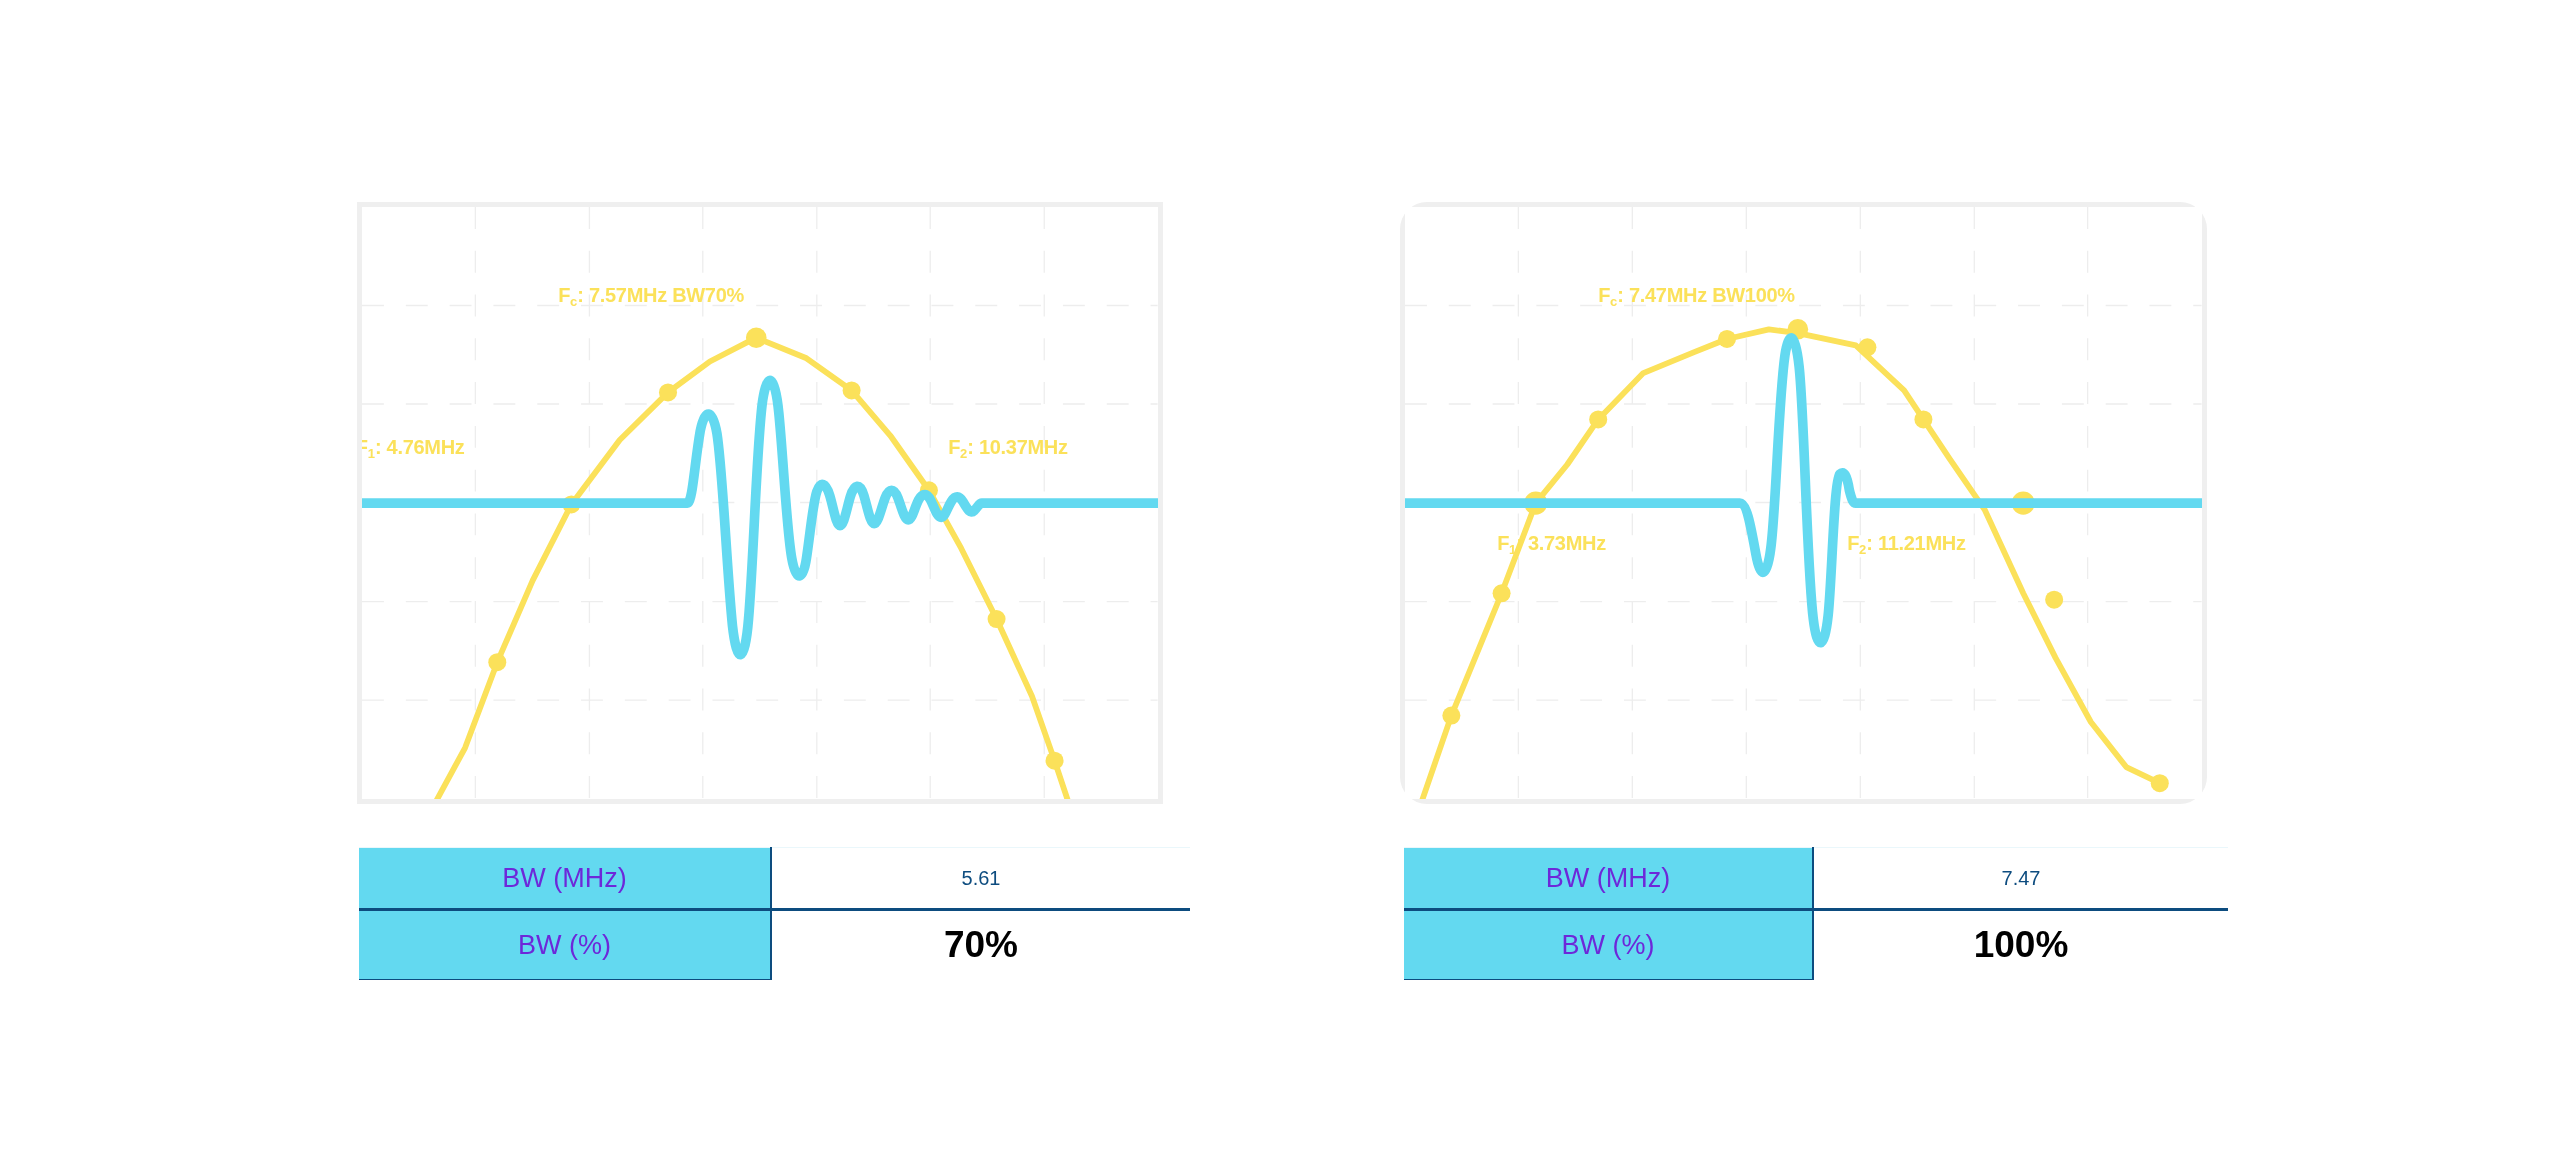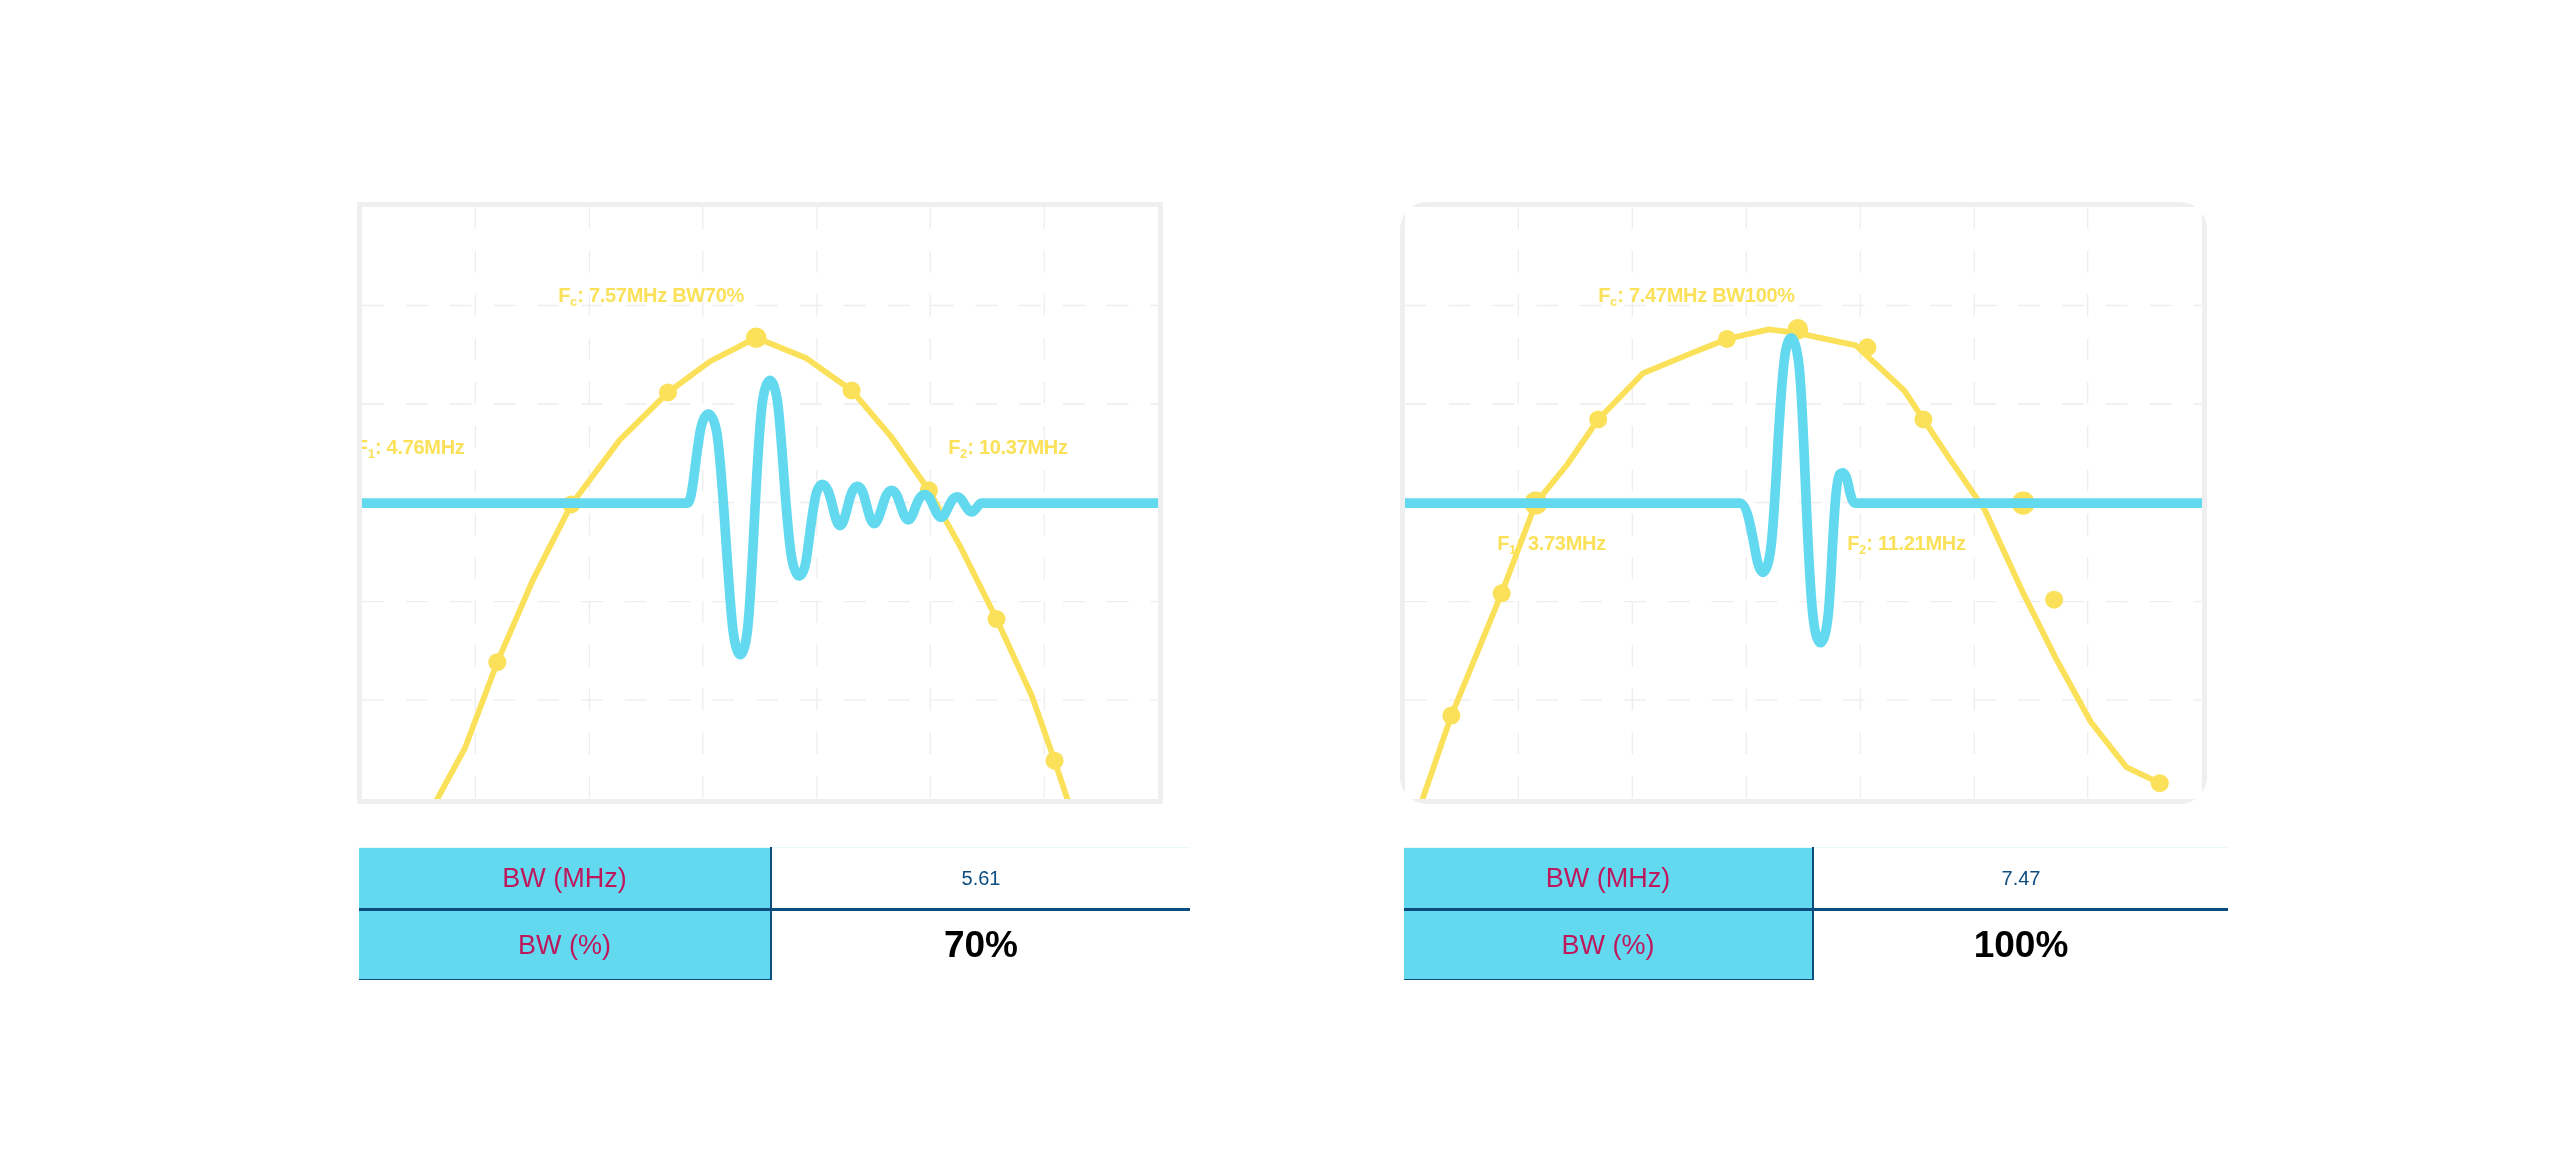--- a/index.html
+++ b/index.html
@@ -45,21 +45,21 @@
   }
   .bw-table td{
     padding:0;
     margin:0;
     box-sizing:border-box;
     text-align:center;
     vertical-align:middle;
   }
   .cell-head{
     background:#63d9f0;
-    color:#be185d;
+    color:#6d28d9;
     font-size:27px;
     font-weight:normal;
     border-right:2.6px solid #0d4c7f;
     height:62px;
   }
   .cell-val{
     background:#ffffff;
     color:#0d4c7f;
     font-size:20px;
     height:62px;

